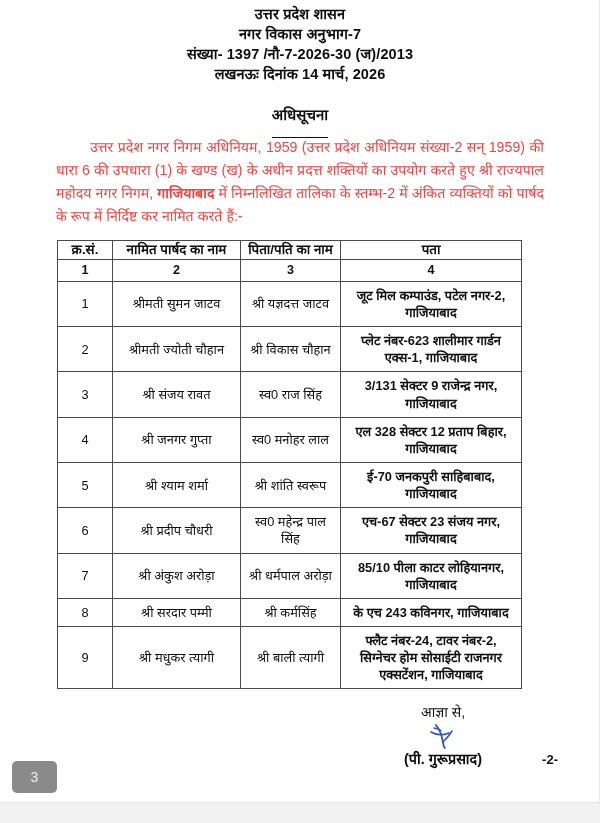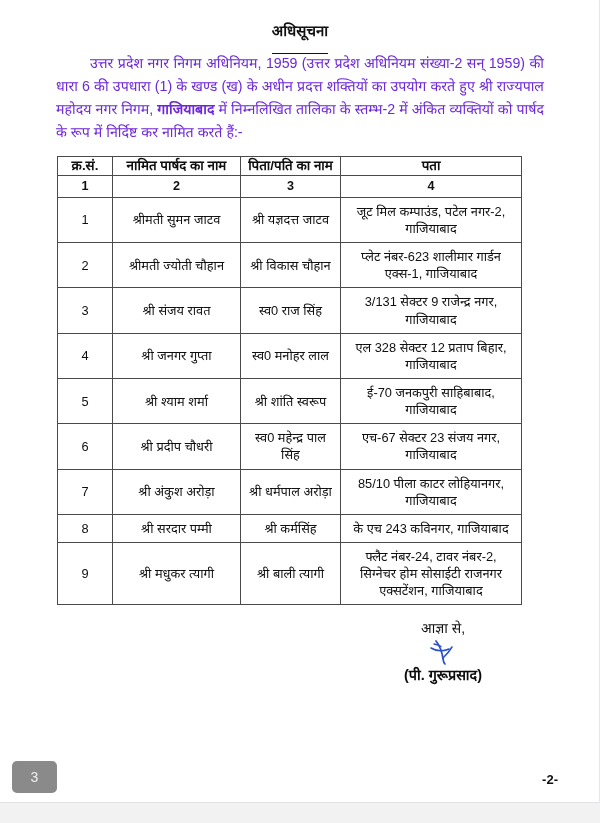--- a/index.html
+++ b/index.html
@@ -70,21 +70,21 @@
   }
 
   
   .body-para {
     margin: 12px 56px 0 56px;
     font-size: 14.2px;
     line-height: 1.62;
     text-align: justify;
     text-justify: inter-word;
     text-indent: 34px;
-    color: #6d28d9;
+    color: #ef4444;
   }
   .body-para b { font-weight: 700; }
 
   
   .tbl-wrap {
     margin: 12px 0 0 57px;
     width: 464px;
   }
   table.data {
     border-collapse: collapse;
@@ -112,20 +112,21 @@
     padding: 2px 3px;
   }
   .c1 { width: 55px; }
   .c2 { width: 128px; }
   .c3 { width: 100px; }
   .c4 { width: 181px; }
 
   table.data td.addr {
     padding-left: 5px;
     padding-right: 5px;
+    font-weight: bold;
   }
 
   
   .sign-block {
     margin-top: 13px;
     text-align: center;
     width: 250px;
     margin-left: 318px;
     line-height: 1.45;
   }
@@ -171,20 +172,26 @@
   }
 </style>
 </head>
 <body>
 
 <div id="viewer">
 
   <div id="page-sheet">
     <div id="doc">
 
+      <div class="header">
+        <div class="hline l1">उत्तर प्रदेश शासन</div>
+        <div class="hline l2">नगर विकास अनुभाग-7</div>
+        <div class="hline l3">संख्या- 1397 /नौ-7-2026-30 (ज)/2013</div>
+        <div class="hline l4">लखनऊः दिनांक  14 मार्च, 2026</div>
+      </div>
 
       <div class="notif-title">
         <span>अधिसूचना</span>
       </div>
 
       <p class="body-para"><span>उत्तर प्रदेश नगर निगम अधिनियम, 1959 (उत्तर प्रदेश अधिनियम संख्या-2 सन् 1959) की धारा 6 की उपधारा (1) के खण्ड (ख) के अधीन प्रदत्त शक्तियों का उपयोग करते हुए श्री राज्यपाल महोदय नगर निगम, </span><b>गाजियाबाद</b><span> में निम्नलिखित तालिका के स्तम्भ-2 में अंकित व्यक्तियों को पार्षद के रूप में निर्दिष्ट कर नामित करते हैं:-</span></p>
 
       <div class="tbl-wrap">
         <table class="data">
           <colgroup>

